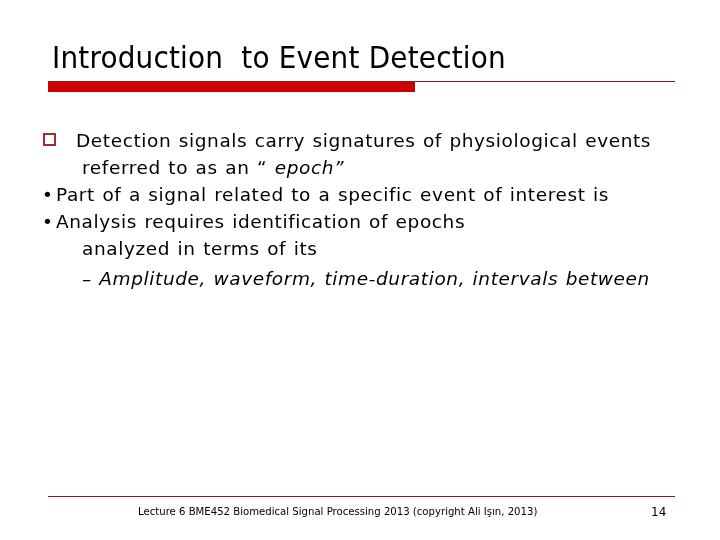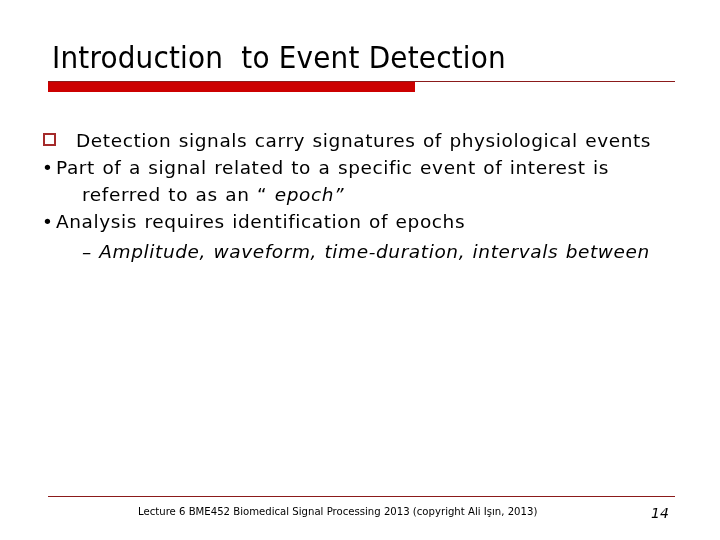--- a/index.html
+++ b/index.html
@@ -92,46 +92,46 @@
       font-family: "DejaVu Sans", sans-serif;
       color: #000;
       white-space: pre;
       transform: scaleX(0.92);
       transform-origin: left center;
     }
     .page-number {
       position: absolute;
       left: 651px;
       top: 505px;
-      font-size: 14px;
+      font-size: 12px;
       font-family: "DejaVu Sans", sans-serif;
       color: #000;
-      font-style: italic;
     }
   </style>
 </head>
 <body>
 
 <div class="slide-title">Introduction  to Event Detection</div>
 <div class="title-rule-thin"></div>
 <div class="title-rule-thick"></div>
 
 <div class="content">
   <div class="line"><span class="sq-bullet"></span><span>Detection signals carry signatures of physiological events</span></div>
 
   <div>
+    <div class="line indent1"><span>referred to as an “ </span><em>epoch”</em></div>
     <div class="line"><span class="dot-bullet">•</span><span>Part of a signal related to a specific event of interest is</span></div>
-    <div class="line indent1"><span>referred to as an “ </span><em>epoch”</em></div>
   </div>
 
   <div>
     <div class="line"><span class="dot-bullet">•</span><span>Analysis requires identification of epochs</span></div>
   </div>
 
   <div>
+    <div class="line indent1">analyzed in terms of its</div>
     <div class="gap"></div>
     <div class="line indent3">– Amplitude, waveform, time-duration, intervals between</div>
   </div>
 </div>
 
 <div class="footer-rule"></div>
 <div class="footer-text">Lecture 6 BME452 Biomedical Signal Processing 2013 (copyright Ali Işın, 2013)</div>
 <div class="page-number">14</div>
 
 </body></html>

